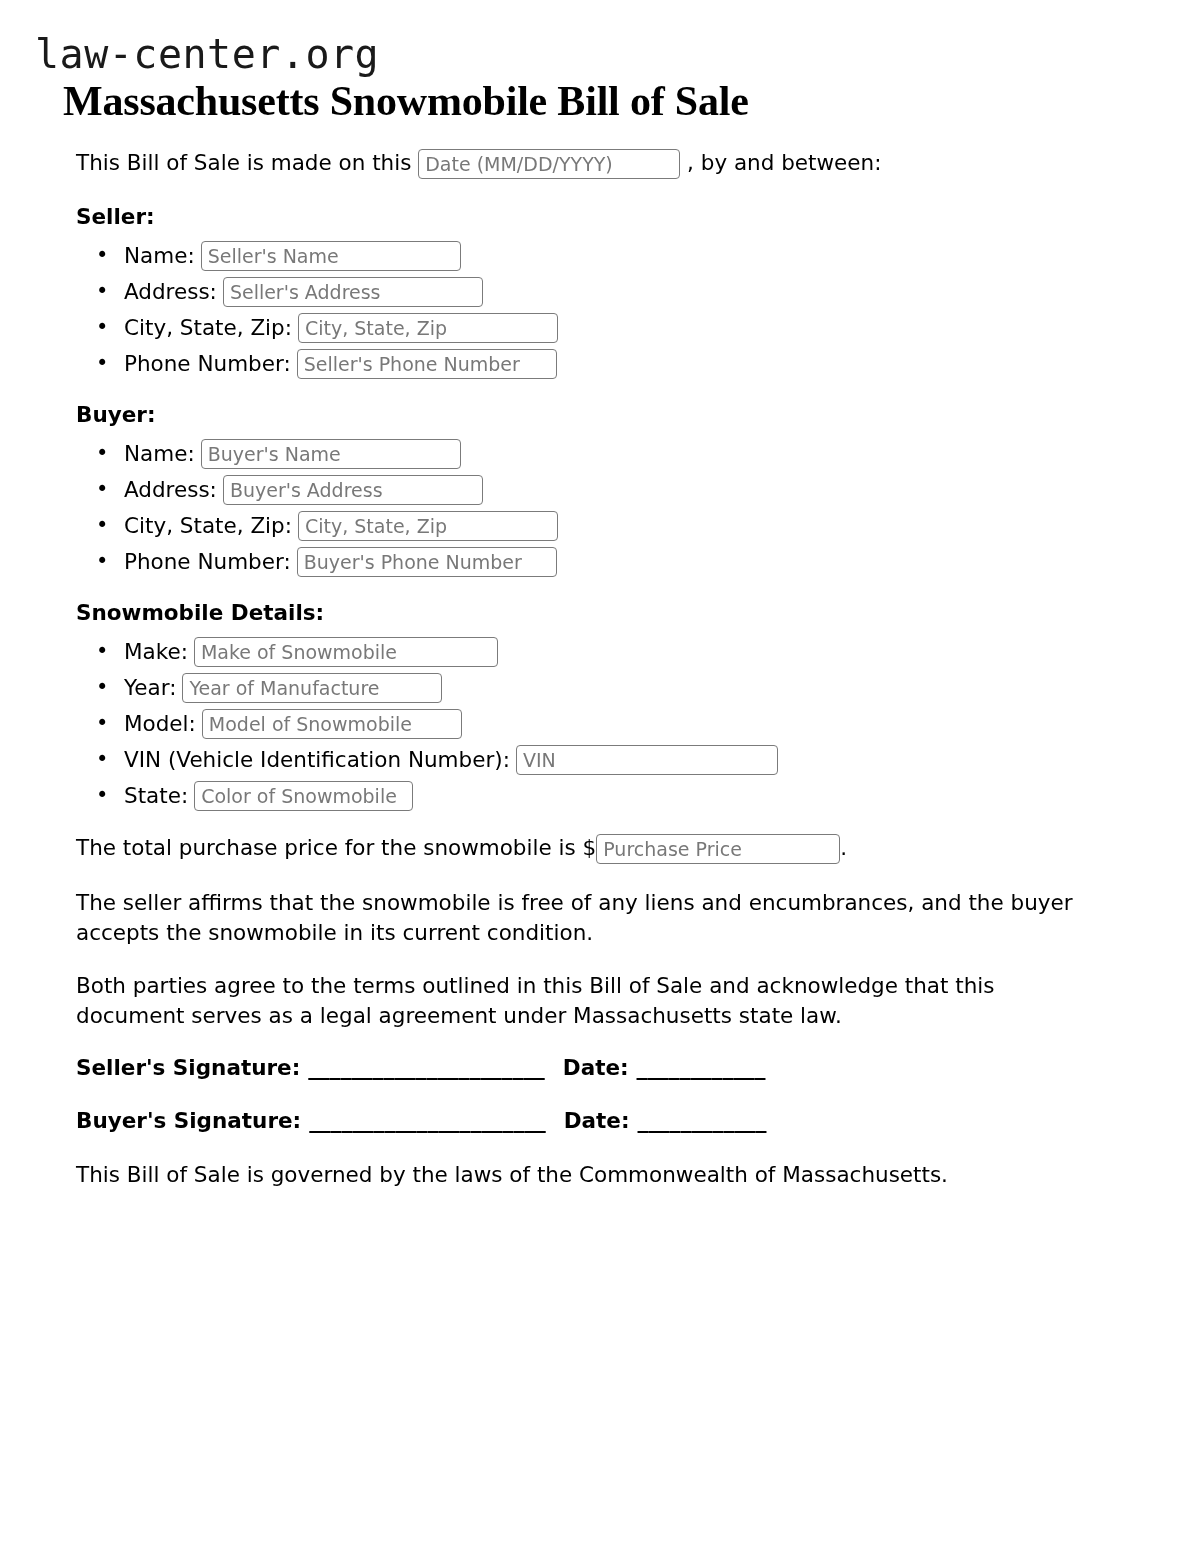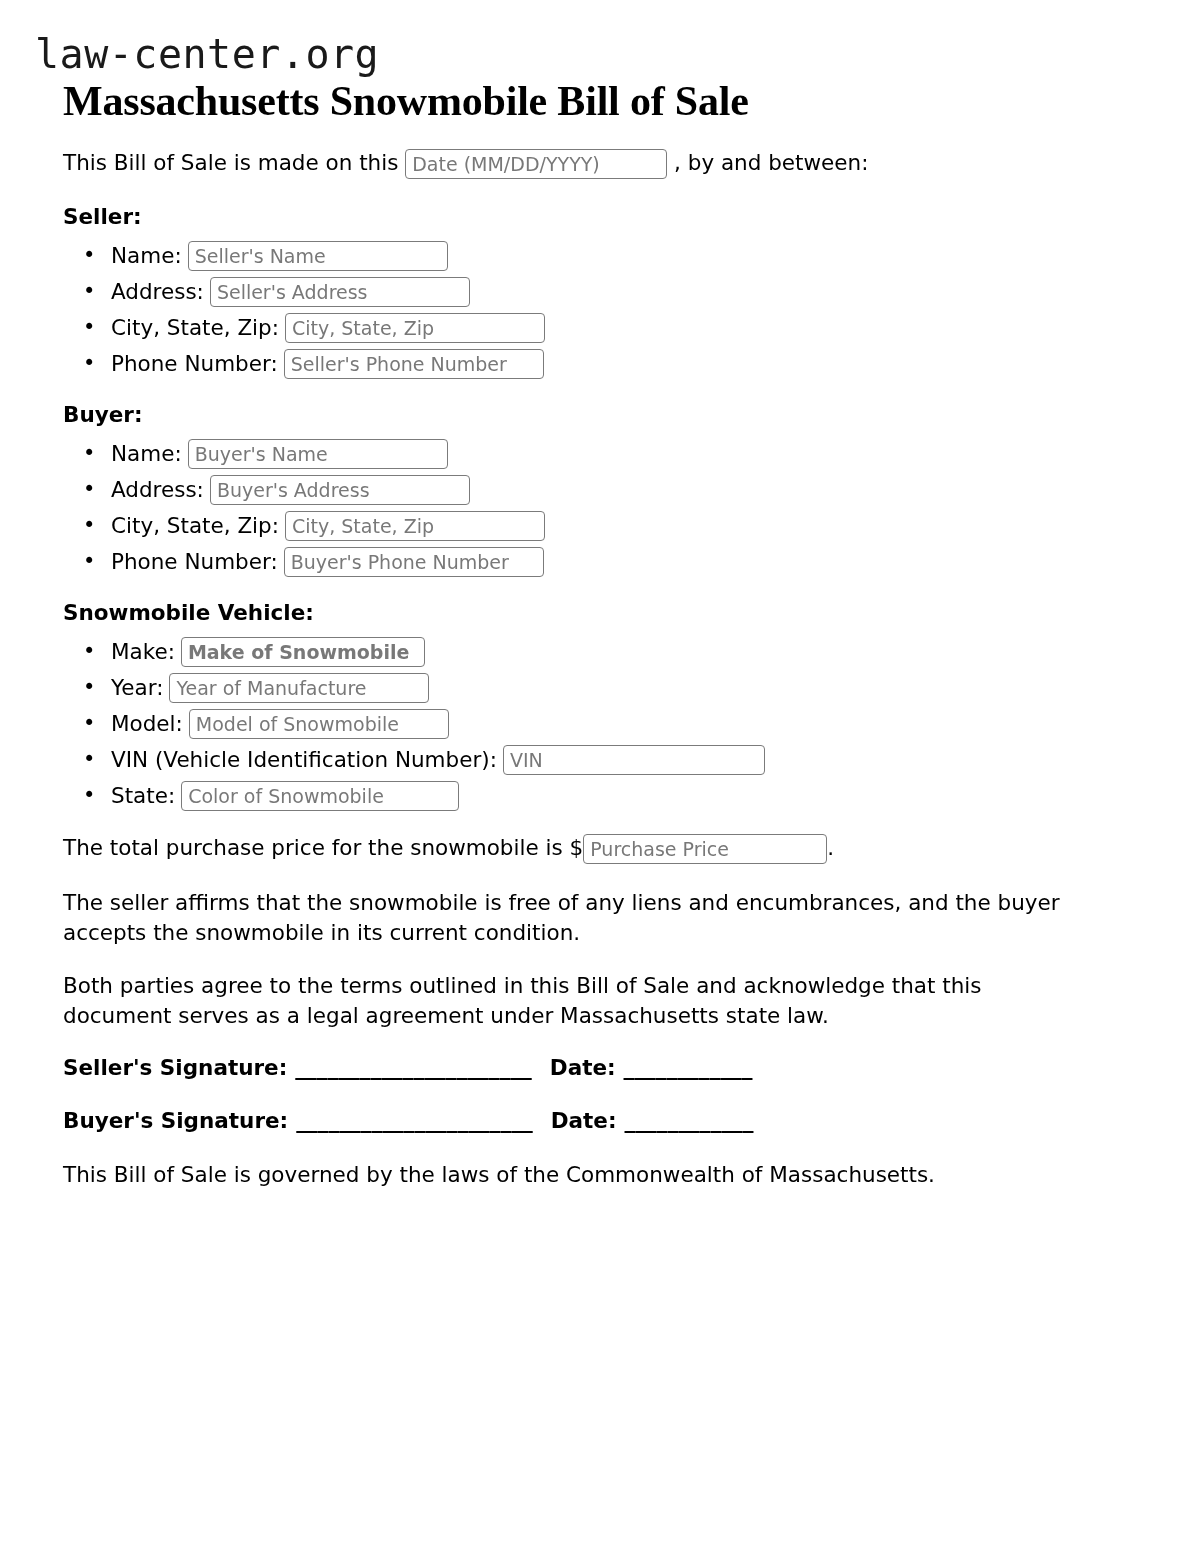--- a/index.html
+++ b/index.html
@@ -38,21 +38,21 @@
     font-weight: bold;
     font-size: 42px;
     line-height: 1.12;
     margin: 0 0 23px 28px;
     color: #000000;
     letter-spacing: -0.2px;
   }
 
   
   .content {
-    margin-left: 28px;
+    margin-left: 41px;
     font-size: 21.5px;
     line-height: 1.42;
   }
   p.para {
     margin: 0 0 24px 0;
     font-size: 21.5px;
     line-height: 1.38;
     max-width: 1012px;
   }
   p.intro {
@@ -110,25 +110,25 @@
   }
   input.form-input::placeholder {
     color: #787878;
     opacity: 1;
   }
   .w-date   { width: 262px; }
   .w-name   { width: 260px; }
   .w-addr   { width: 260px; }
   .w-city   { width: 260px; }
   .w-phone  { width: 260px; }
-  .w-make   { width: 244px; font-weight: bold; }
+  .w-make   { width: 304px; }
   .w-model  { width: 260px; }
   .w-year   { width: 260px; }
   .w-vin    { width: 262px; }
-  .w-color  { width: 278px; }
+  .w-color  { width: 219px; }
   .w-price  { width: 244px; }
 
   .inline-text { white-space: nowrap; }
 
   
   .sig-row {
     font-size: 21.5px;
     font-weight: bold;
     margin: 0 0 25px 0;
     white-space: nowrap;
@@ -197,21 +197,21 @@
       <li>
         <span class="field-label">City, State, Zip:</span>
         <input class="form-input w-city" type="text" placeholder="City, State, Zip" style="">
       </li>
       <li>
         <span class="field-label">Phone Number:</span>
         <input class="form-input w-phone" type="text" placeholder="Buyer's Phone Number" style="">
       </li>
     </ul>
 
-    <h2 class="section-head">Snowmobile Vehicle:</h2>
+    <h2 class="section-head">Snowmobile Details:</h2>
     <ul class="field-list">
       <li>
         <span class="field-label">Make:</span>
         <input class="form-input w-make" type="text" placeholder="Make of Snowmobile" style="">
       </li>
       <li>
         <span class="field-label">Year:</span>
         <input class="form-input w-year" type="text" placeholder="Year of Manufacture" style="">
       </li>
       <li>

